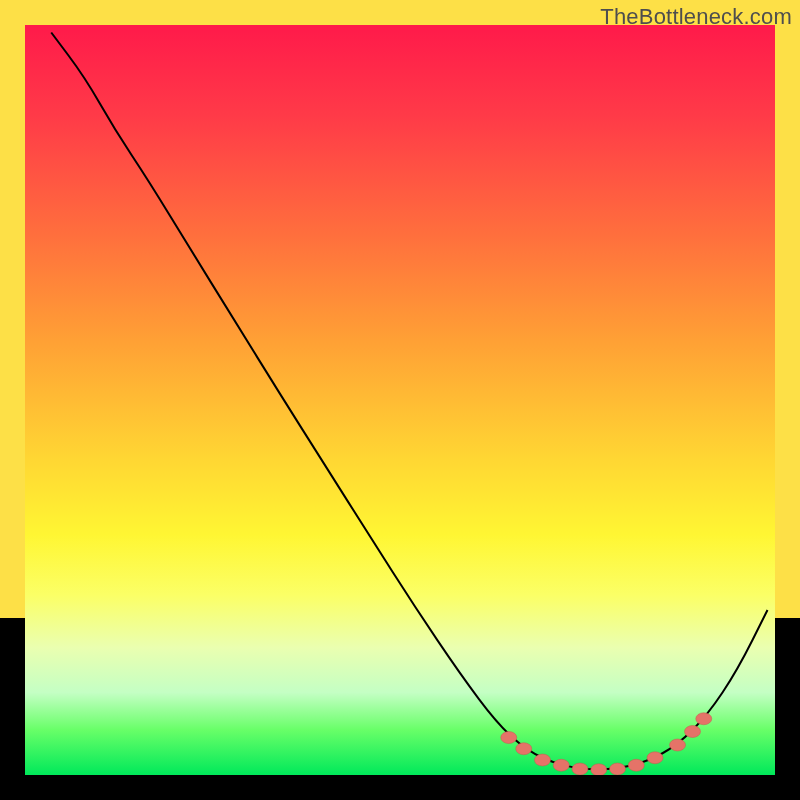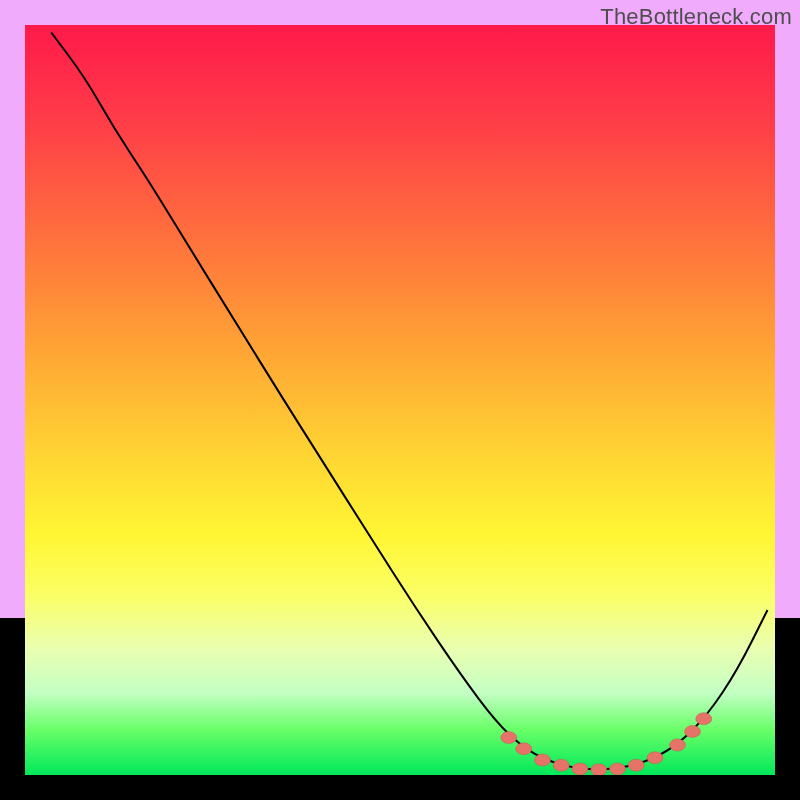--- a/index.html
+++ b/index.html
@@ -8,21 +8,21 @@
     width: 800px;
     height: 800px;
     background: #000;
     overflow: hidden;
     font-family: Arial, Helvetica, sans-serif;
   }
   .frame {
     position: relative;
     width: 800px;
     height: 618px;
-    background: #f0abfc;
+    background: #fde047;
   }
   .plot {
     position: absolute;
     left: 25px;
     top: 25px;
     width: 750px;
     height: 750px;
     background: linear-gradient(
       to bottom,
       #ff1a4a 0%,

